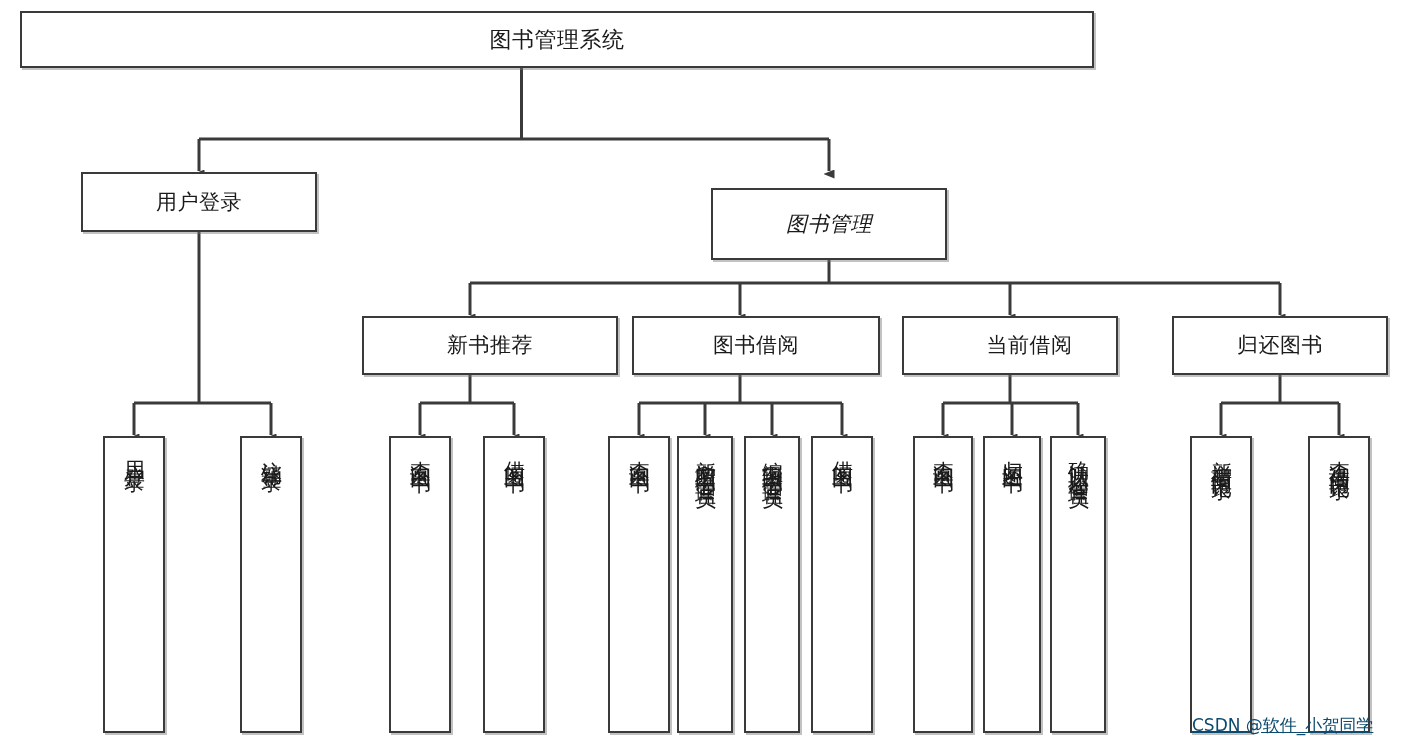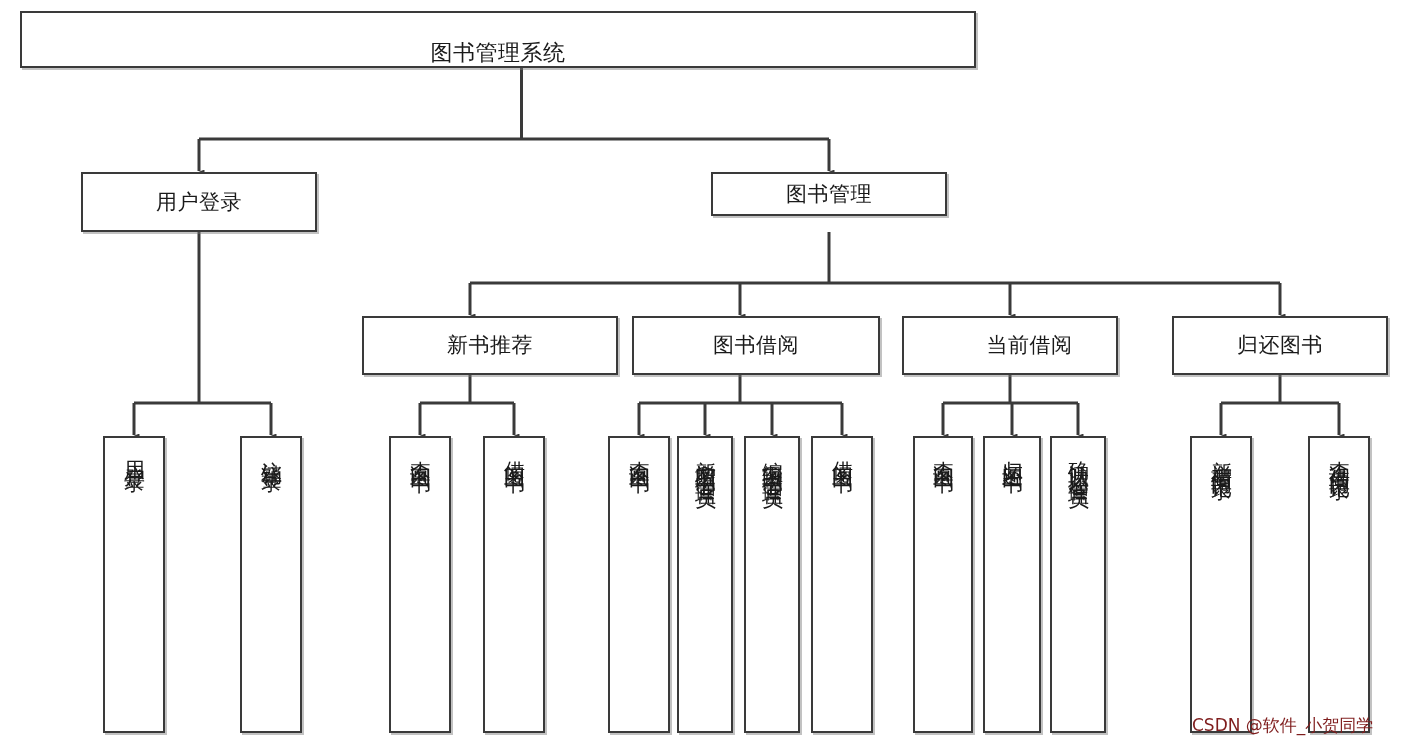--- a/index.html
+++ b/index.html
@@ -63,24 +63,25 @@
     font-size: 21px;
     line-height: 1.0;
     letter-spacing: 4px;
     white-space: nowrap;
   }
   .watermark {
     position: absolute;
     left: 1192px;
     top: 714px;
     font-size: 17px;
-    color: #7f1d1d;
+    color: #0c4a6e;
     white-space: nowrap;
     z-index: 3;
     font-family: "DejaVu Sans", "Liberation Sans", sans-serif;
+    text-decoration: underline;
   }
 </style>
 </head>
 <body>
 
 <div id="diagram-canvas">
 
   <svg id="edges-layer" width="1405" height="747" viewBox="0 0 1405 747" xmlns="http://www.w3.org/2000/svg" aria-hidden="true">
     <defs>
       <marker id="arrow-head" markerWidth="9" markerHeight="11" refX="1.5" refY="5.5" orient="auto" markerUnits="userSpaceOnUse">
@@ -117,28 +118,28 @@
         <line x1="943" y1="403" x2="943" y2="435" marker-end="url(#arrow-head)"></line>
         <line x1="1012" y1="403" x2="1012" y2="435" marker-end="url(#arrow-head)"></line>
         <line x1="1078" y1="403" x2="1078" y2="435" marker-end="url(#arrow-head)"></line>
         <line x1="1280" y1="375" x2="1280" y2="403"></line>
         <line x1="1221" y1="403" x2="1339" y2="403"></line>
         <line x1="1221" y1="403" x2="1221" y2="435" marker-end="url(#arrow-head)"></line>
         <line x1="1339" y1="403" x2="1339" y2="435" marker-end="url(#arrow-head)"></line>
       </g>
   </svg>
 
-  <div class="node root horiz" style="left: 20px; top: 11px; width: 956px; height: 57px; align-items: flex-end;">
+  <div class="node root horiz" style="left: 20px; top: 11px; width: 1074px; height: 57px;">
     <span class="node-label">图书管理系统</span>
   </div>
 
   <div class="node horiz" style="left: 81px; top: 172px; width: 236px; height: 60px;">
     <span class="node-label">用户登录</span>
   </div>
-  <div class="node horiz" style="left: 711px; top: 172px; width: 236px; height: 44px;">
+  <div class="node horiz" style="left: 711px; top: 188px; width: 236px; height: 72px; font-style: italic;">
     <span class="node-label">图书管理</span>
   </div>
 
   <div class="node horiz" style="left: 362px; top: 316px; width: 256px; height: 59px; justify-content: center;">
     <span class="node-label">新书推荐</span>
   </div>
   <div class="node horiz" style="left: 632px; top: 316px; width: 248px; height: 59px;">
     <span class="node-label">图书借阅</span>
   </div>
   <div class="node horiz" style="left: 902px; top: 316px; width: 216px; height: 59px; padding-left: 39px;">

